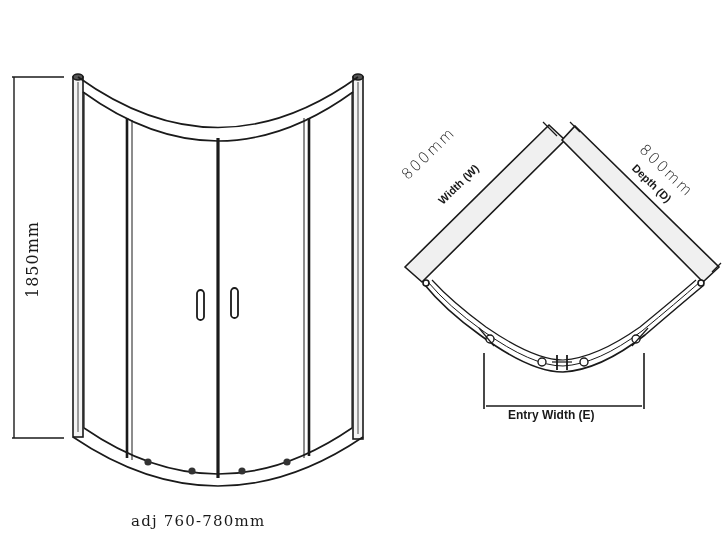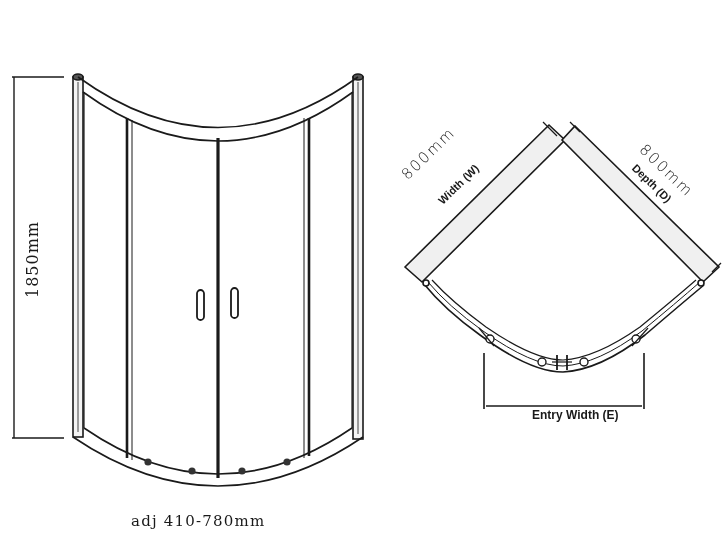--- a/index.html
+++ b/index.html
@@ -102,22 +102,22 @@
       <g>
         <line x1="484" y1="353" x2="484" y2="409" stroke-width="1.6"></line>
         <line x1="644" y1="353" x2="644" y2="409" stroke-width="1.6"></line>
         <line x1="486" y1="406" x2="642" y2="406" stroke-width="1.6"></line>
       </g>
     </g>
   </svg>
 
   <div class="label serif" style="left:-8px; top:250px; font-size:16px; letter-spacing:1px; transform:rotate(-90deg); transform-origin:center; width:80px; text-align:center;">1850mm</div>
 
-  <div class="label serif" style="left:131px; top:512px; font-size:15px; letter-spacing:1.2px;">adj 410-780mm</div>
+  <div class="label serif" style="left:131px; top:512px; font-size:15px; letter-spacing:1.2px;">adj 760-780mm</div>
 
   <div class="label" style="left:404px; top:168px; font-family:'DejaVu Sans', sans-serif; font-size:15px; letter-spacing:2px; transform:rotate(-44deg); transform-origin:left center; font-weight:300;">800mm</div>
   <div class="label sans" style="left:440px; top:196px; font-size:11px; transform:rotate(-44deg); transform-origin:left center;">Width (W)</div>
 
   <div class="label" style="left:642px; top:138px; font-family:'DejaVu Sans', sans-serif; font-size:15px; letter-spacing:2px; transform:rotate(44deg); transform-origin:left center; font-weight:300;">800mm</div>
   <div class="label sans" style="left:634px; top:160px; font-size:11px; transform:rotate(44deg); transform-origin:left center;">Depth (D)</div>
 
-  <div class="label sans" style="left:532px; top:408px; font-size:12px;">Entry Width (E)</div>
+  <div class="label sans" style="left:508px; top:408px; font-size:12px;">Entry Width (E)</div>
 </div>
 
 </body></html>

